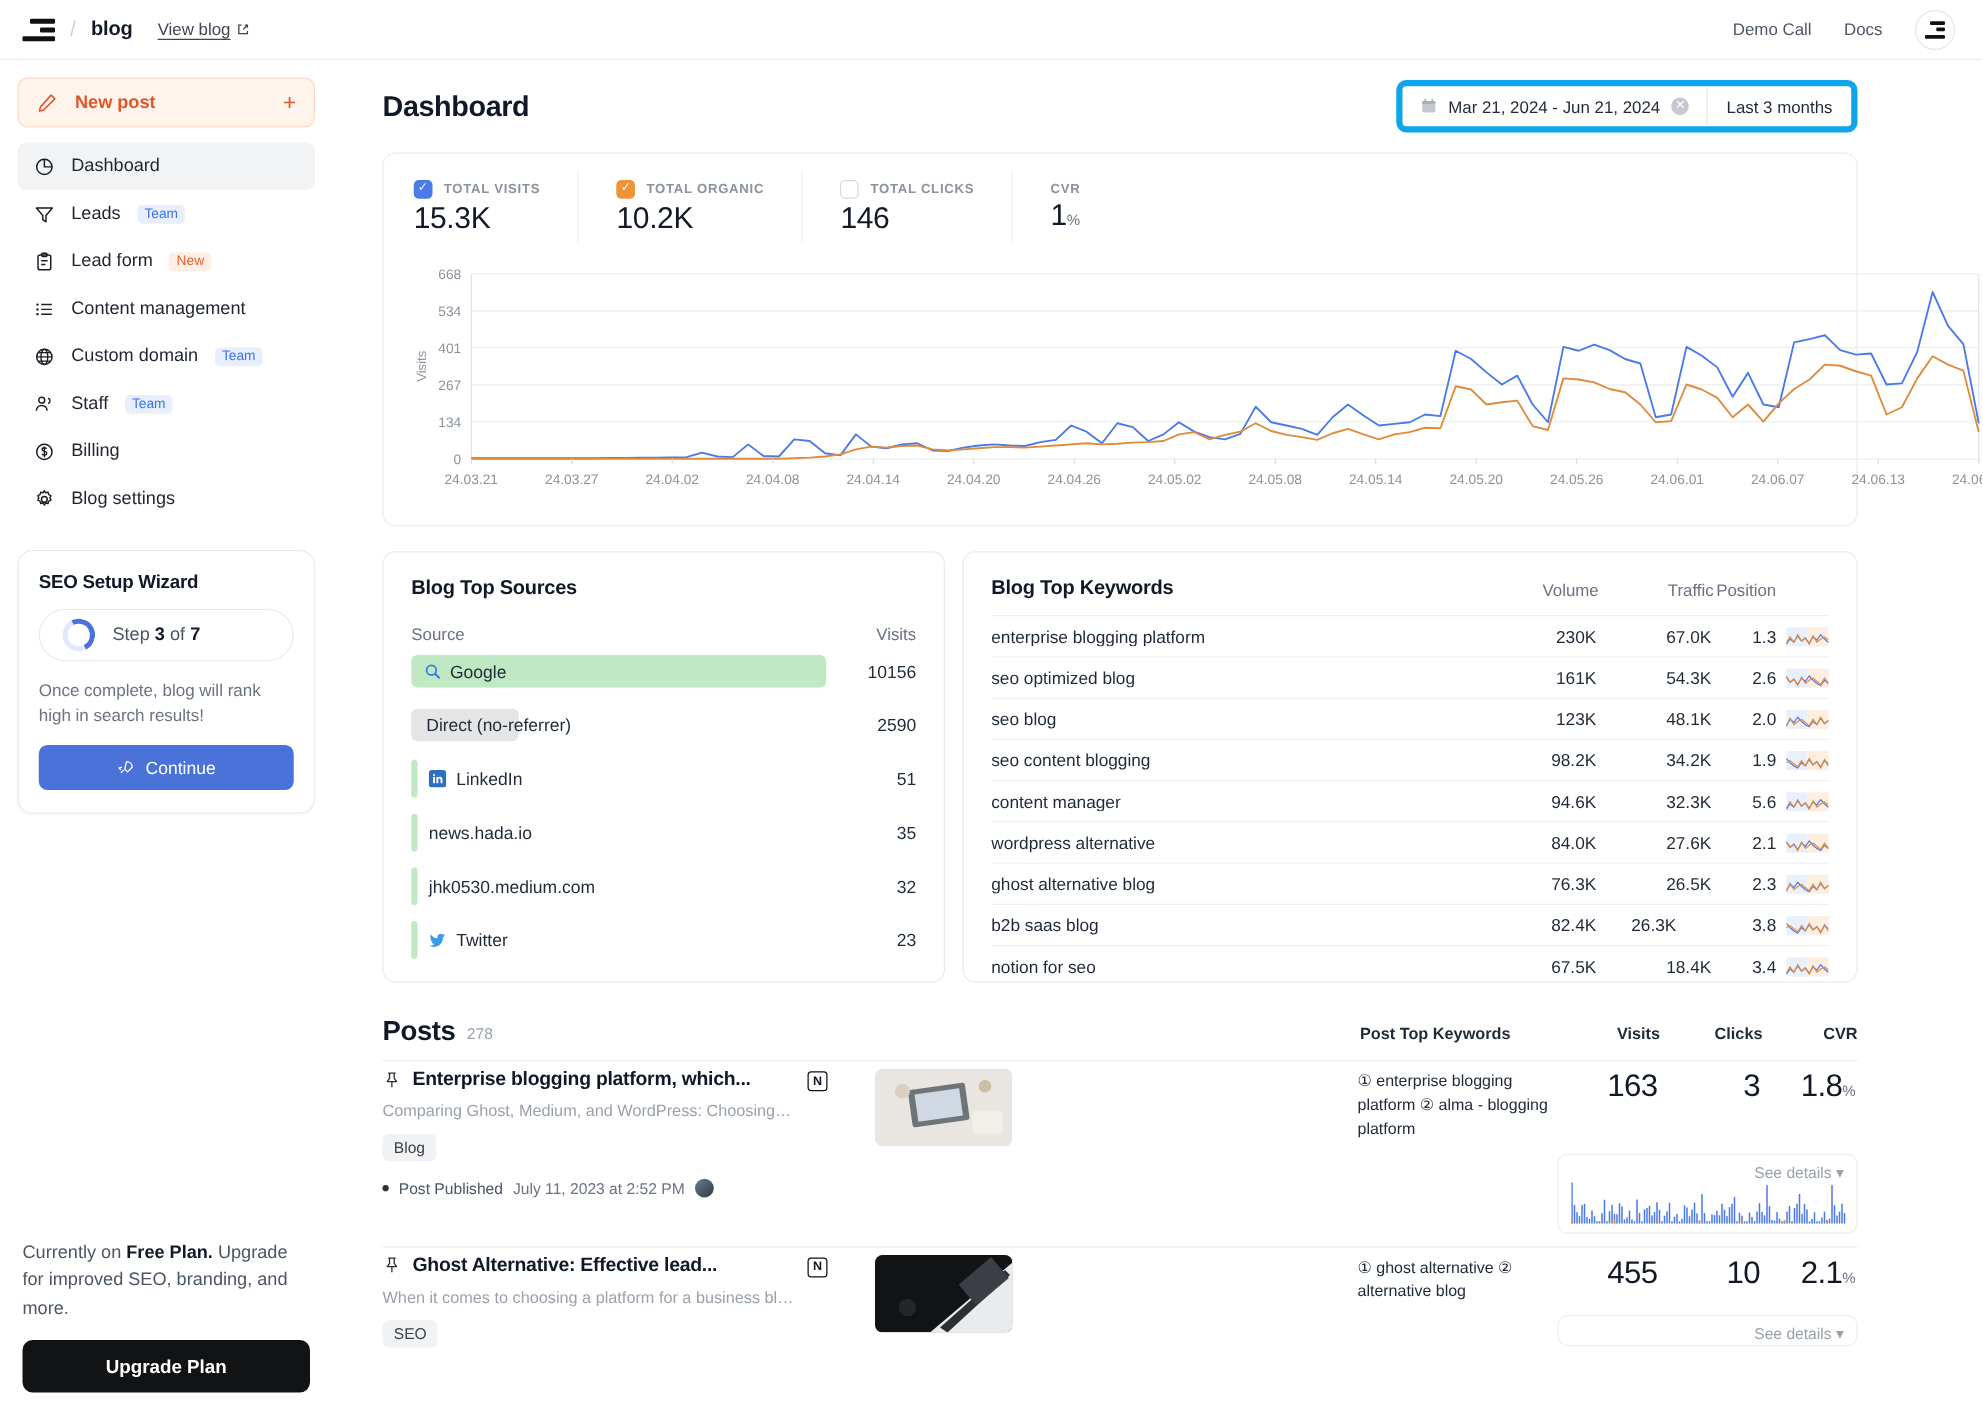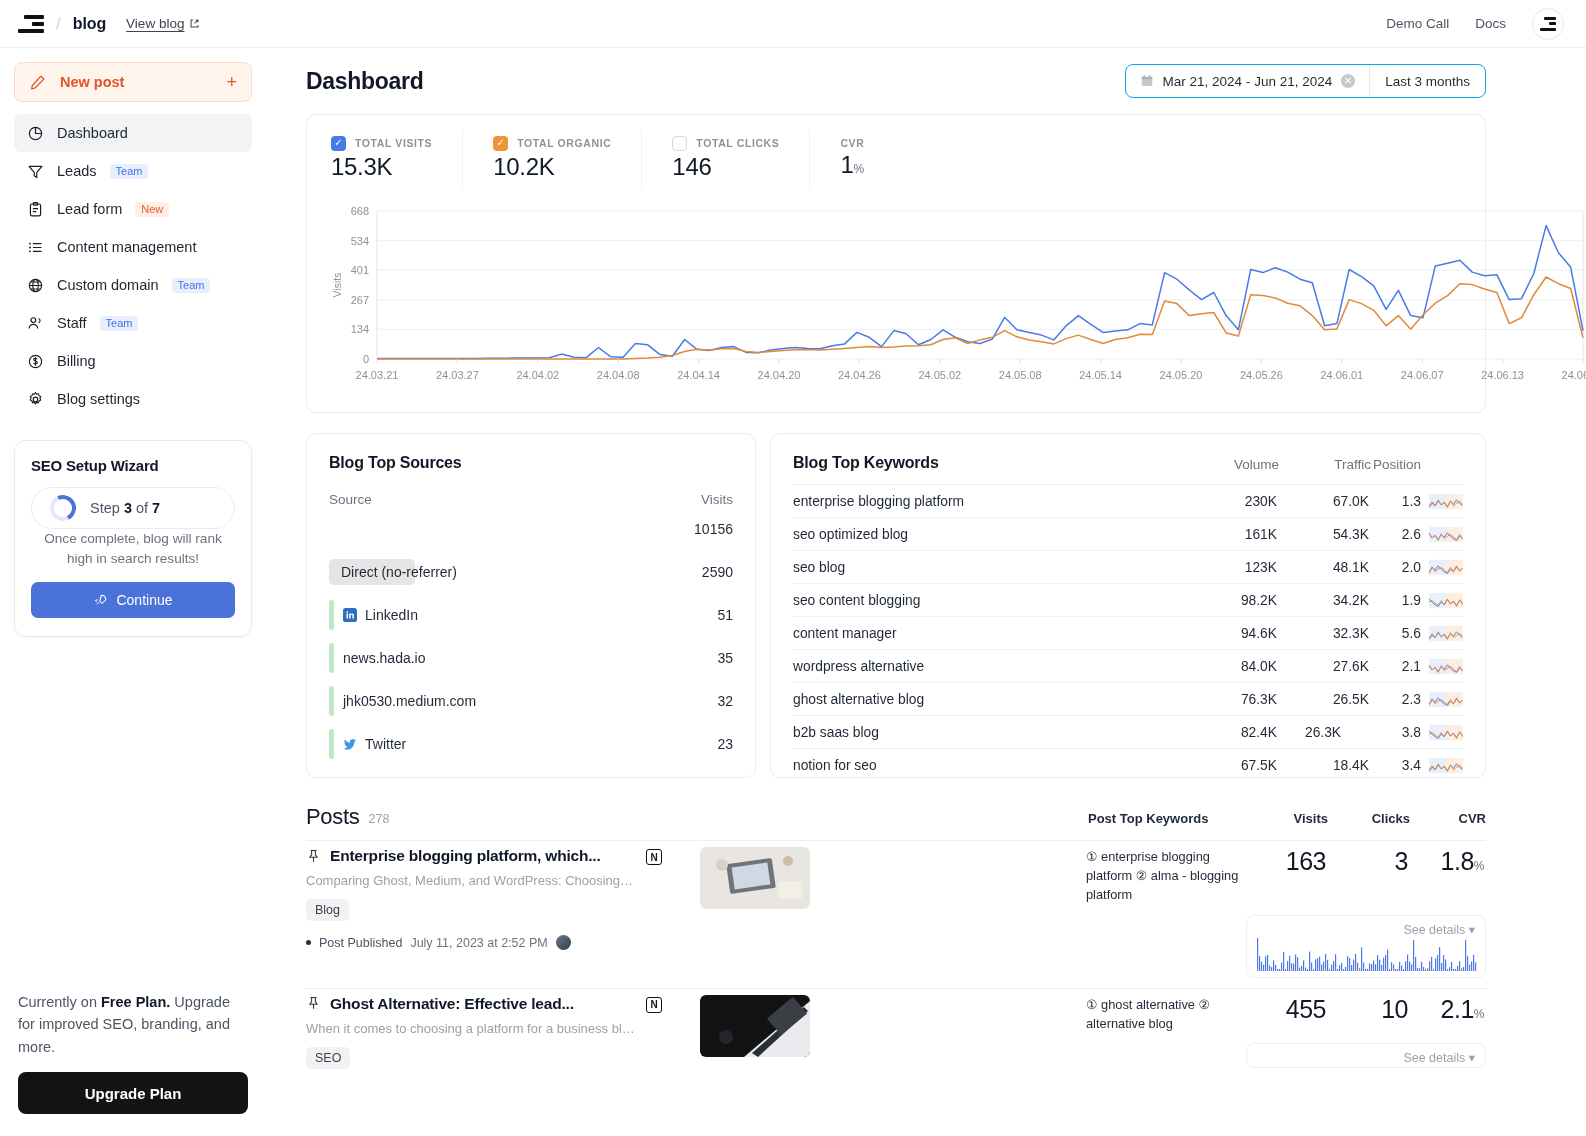--- a/index.html
+++ b/index.html
@@ -69,40 +69,40 @@
     box-shadow:0 1px 2px rgba(16,24,40,.04);
   }
   .wizard h3 { font-size:15px; font-weight:700; letter-spacing:-.2px;}
   .step-pill {
     margin-top:13px; height:42px; border:1px solid #e9ebee; border-radius:21px;
     display:flex; align-items:center; padding:0 18px; gap:14px;
   }
   .ring { width:26px;height:26px;border-radius:50%;border:4px solid #e2e8fd;border-top-color:#4a72d8;border-right-color:#4a72d8;transform:rotate(18deg);}
   .step-txt { font-size:14.5px; color:#4b5563; }
   .step-txt b { color:#111827; }
-  .wiz-desc { font-size:13.6px; line-height:1.45; color:#6b7280;text-align:center; }
+  .wiz-desc { margin-top:14px; font-size:13.6px; line-height:1.45; color:#6b7280; }
   .wiz-btn {
     margin-top:14px; height:36px; width:100%; background:#4a72d8; color:#fff; border:none;
     border-radius:7px; font-size:14px; font-weight:500; display:flex;align-items:center;
     justify-content:center; gap:8px; cursor:pointer; font-family:inherit;
   }
 
   
   .plan { position:absolute; left:18px; right:18px; bottom:22px; }
   .plan p { font-size:14.5px; line-height:1.55; color:#4b5563; }
   .plan p b { color:#111827; }
   .plan-btn {
     margin-top:14px; width:100%; height:42px; background:#111315; color:#fff; border:none;
     border-radius:8px; font-size:15px; font-weight:600; cursor:pointer; font-family:inherit;
   }
 
   
   .page-head { display:flex; align-items:center; }
   .page-title { font-size:23px; font-weight:600; letter-spacing:-.3px; }
-  .range-wrap { margin-left:auto; display:flex; border:1px solid #0ea5e9; border-radius:8px; overflow:hidden; background:#fff;}
+  .range-wrap { margin-left:auto; display:flex; border:5px solid #0ea5e9; border-radius:8px; overflow:hidden; background:#fff;}
   .range-main { display:flex; align-items:center; gap:9px; padding:0 14px; height:32px; font-size:13.5px; color:#1f2937; border-right:1px solid #e7e9ec;}
   .range-clear { width:14px;height:14px;border-radius:50%;background:#c5c9cf;color:#fff;font-size:10px;display:flex;align-items:center;justify-content:center;line-height:1;}
   .range-preset { display:flex;align-items:center; padding:0 15px; height:32px; font-size:13.5px; color:#1f2937;}
 
   
   .card { border:1px solid #e9ebee; border-radius:10px; background:#fff; }
 
   .chart-card { margin-top:16px; padding:14px 18px 10px 18px; }
   .metrics { display:flex; height:58px; }
   .metric { padding:0 30px; display:flex; flex-direction:column; justify-content:center; border-right:1px solid #eef0f2;}
@@ -145,21 +145,21 @@
   .c-vol{ width:92px;} .c-tra{ width:92px;} .c-pos{ width:92px; padding-right:42px;}
   .kw-row { display:flex; align-items:center; height:33px; border-top:1px solid #eef0f2; font-size:13.8px; color:#1f2937;}
   .kw-row .kw { white-space:nowrap; overflow:hidden; text-overflow:ellipsis; }
   .kw-row .nums { margin-left:auto; display:flex; align-items:center;}
   .kw-row .nums span { text-align:right; }
   .spark { width:34px; height:17px; margin-left:8px; }
 
   
   .posts { margin-top:26px; }
   .posts-head { display:flex; align-items:flex-end; padding-bottom:10px; }
-  .posts-head h2 { font-size:22px; font-weight:400; letter-spacing:-.3px;}
+  .posts-head h2 { font-size:22px; font-weight:700; letter-spacing:-.3px;}
   .posts-count { font-size:12.5px; color:#9aa1ab; margin-left:9px; margin-bottom:4px;}
   .posts-cols { margin-left:auto; display:flex; font-size:13px; font-weight:700; color:#1f2937; margin-bottom:4px;}
   .pc-kw{width:160px;} .pc-v{width:80px;text-align:right;} .pc-c{width:82px;text-align:right;} .pc-r{width:76px;text-align:right;}
 
   .post-row { display:flex; border-top:1px solid #eceef1; padding:6px 0 10px 0; }
   .post-left { width:330px; flex:0 0 330px;}
   .post-title { display:flex; align-items:center; gap:9px; font-size:15.5px; font-weight:700; letter-spacing:-.2px;}
   .post-desc { margin-top:8px; font-size:13px; color:#9aa1ab; white-space:nowrap; overflow:hidden; text-overflow:ellipsis;}
   .tag { display:inline-block; margin-top:11px; background:#f1f2f4; color:#3b414b; font-size:12.5px; padding:4px 9px; border-radius:5px;}
   .notion-ico { width:16px;height:16px;border:1.6px solid #111; border-radius:3px; font-size:10px; display:flex;align-items:center;justify-content:center; font-weight:700;}
@@ -455,20 +455,27 @@
     <div class="mid">
 
       <div class="card sources">
         <div class="panel-title">Blog Top Sources</div>
         <div class="src-head">
           <span>Source</span>
           <span class="r">Visits</span>
         </div>
         <div id="src-rows">
             <div class="src-row">
+              <div class="src-bar full" style="width: 332px;">
+                <svg width="14" height="14" viewBox="0 0 16 16">
+                  <circle cx="7" cy="7" r="4.4" fill="none" stroke="#3b74e8" stroke-width="1.6"></circle>
+                  <path d="M10.3 10.3L14 14" stroke="#3b74e8" stroke-width="1.8" stroke-linecap="round"></path>
+                </svg>
+                <span class="src-name">Google</span>
+              </div>
               <span class="src-val">10156</span>
             </div>
             <div class="src-row">
               <div class="src-bar tiny" style="width: 86px;">
                 <span class="src-name">Direct (no-referrer)</span>
               </div>
               <span class="src-val">2590</span>
             </div>
             <div class="src-row">
               <div class="src-bar sliver"></div>

